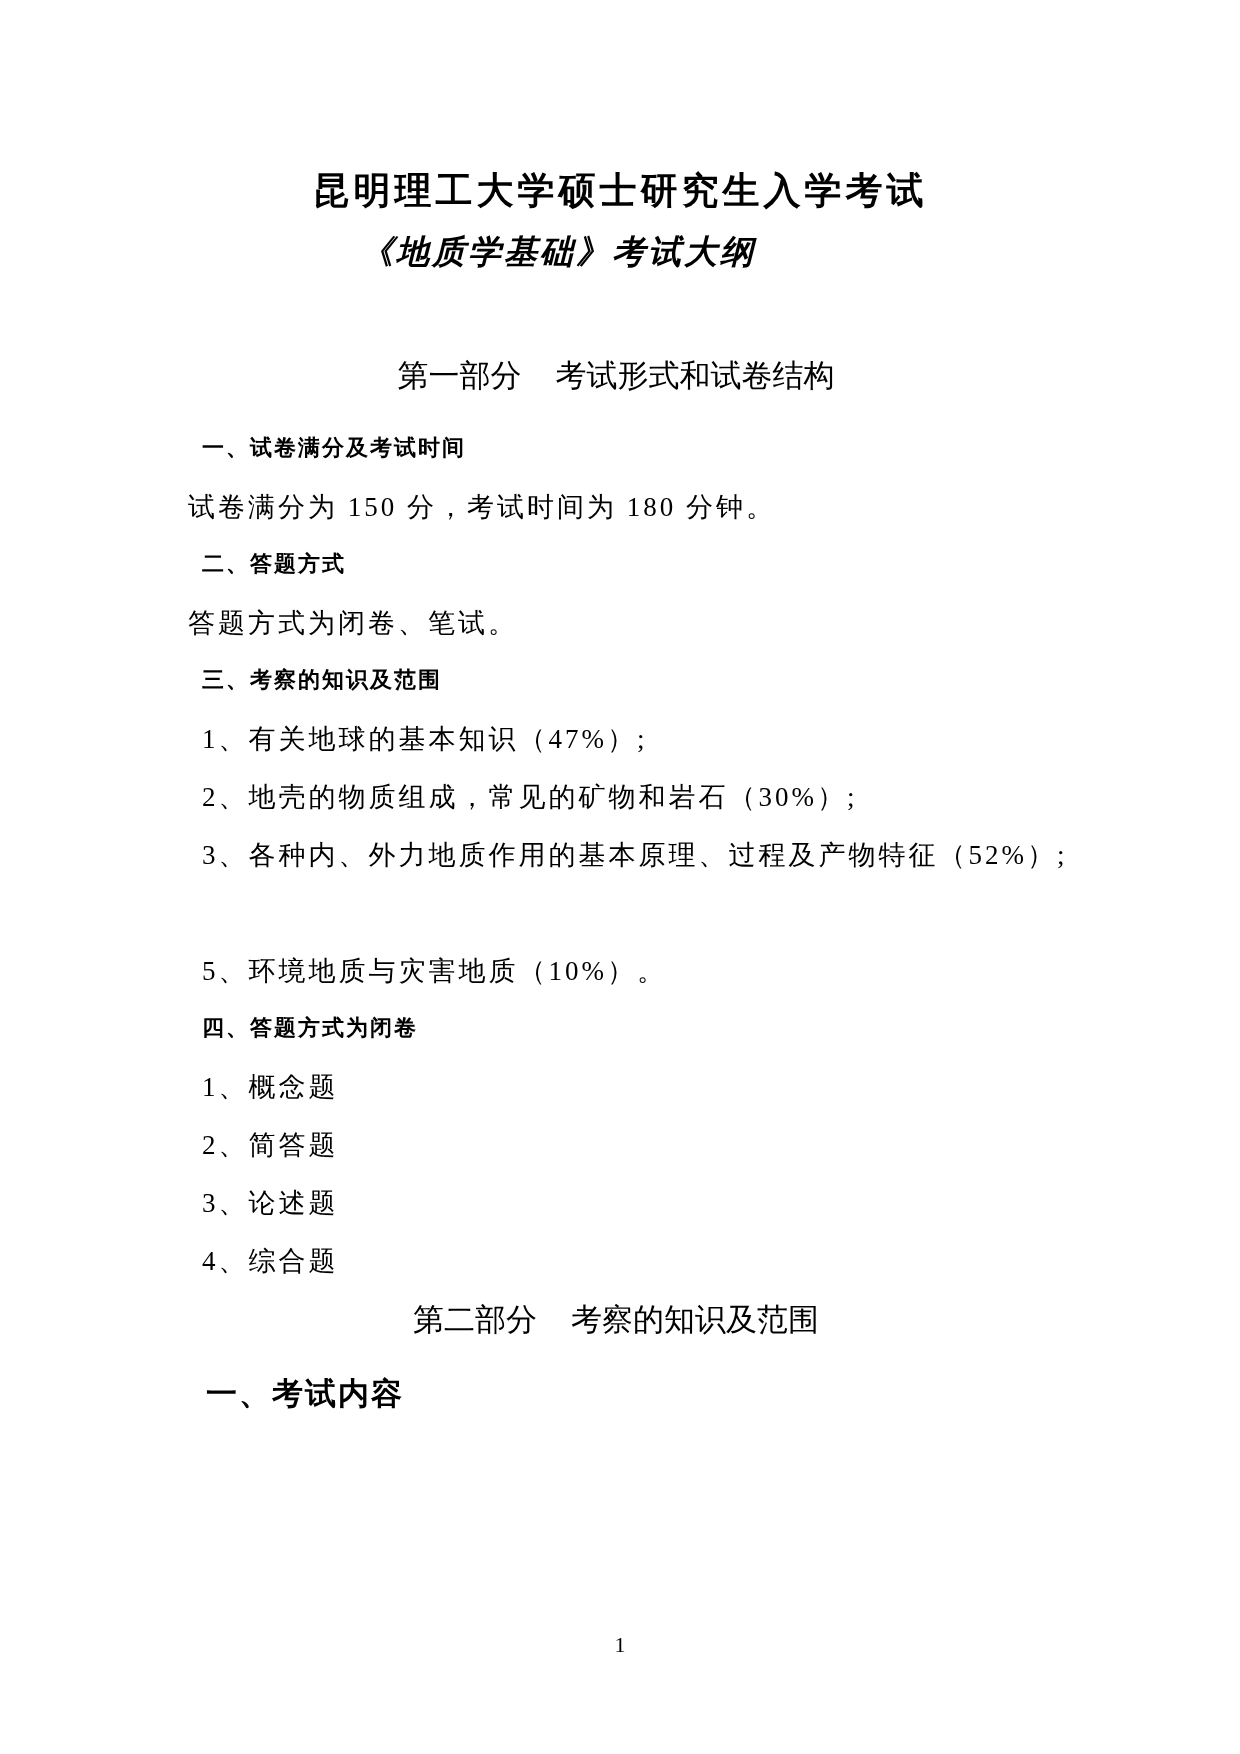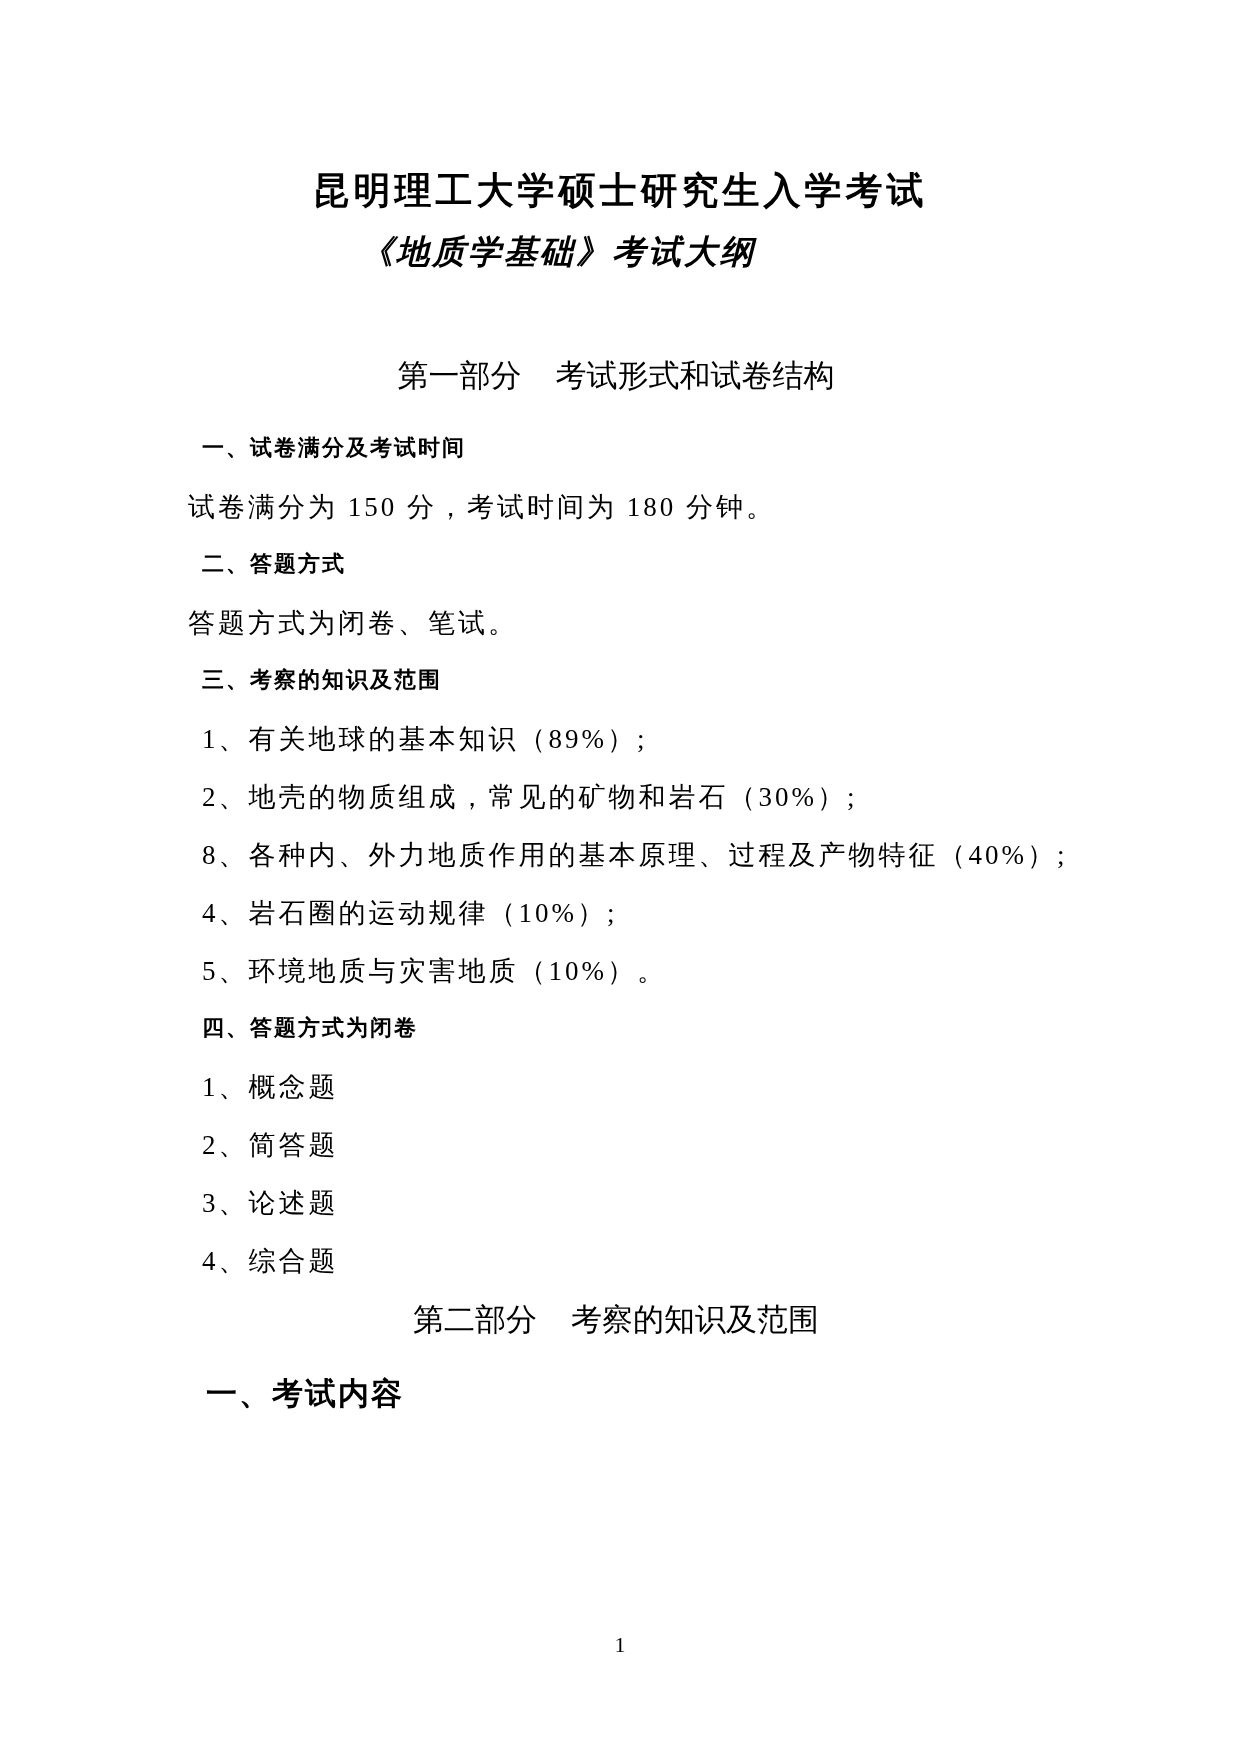--- a/index.html
+++ b/index.html
@@ -98,24 +98,23 @@
     <span>第一部分</span><span class="gap"></span><span>考试形式和试卷结构</span>
   </div>
 
   <div class="abs section-heading" style="left:202px; top:428px;">一、试卷满分及考试时间</div>
   <div class="abs body-text" style="left:188px; top:486px;">试卷满分为 150 分，考试时间为 180 分钟。</div>
 
   <div class="abs section-heading" style="left:202px; top:544px;">二、答题方式</div>
   <div class="abs body-text" style="left:188px; top:602px;">答题方式为闭卷、笔试。</div>
 
   <div class="abs section-heading" style="left:202px; top:660px;">三、考察的知识及范围</div>
-  <div class="abs body-text" style="left:202px; top:718px;">1、有关地球的基本知识（89%）;</div>
+  <div class="abs body-text" style="left:202px; top:718px;">1、有关地球的基本知识（47%）;</div>
   <div class="abs body-text" style="left:202px; top:776px;">2、地壳的物质组成，常见的矿物和岩石（30%）;</div>
-  <div class="abs body-text" style="left:202px; top:834px;">8、各种内、外力地质作用的基本原理、过程及产物特征（40%）;</div>
-  <div class="abs body-text" style="left:202px; top:892px;">4、岩石圈的运动规律（10%）;</div>
+  <div class="abs body-text" style="left:202px; top:834px;">3、各种内、外力地质作用的基本原理、过程及产物特征（52%）;</div>
   <div class="abs body-text" style="left:202px; top:950px;">5、环境地质与灾害地质（10%）。</div>
 
   <div class="abs section-heading" style="left:202px; top:1008px;">四、答题方式为闭卷</div>
   <div class="abs body-text" style="left:202px; top:1066px;">1、概念题</div>
   <div class="abs body-text" style="left:202px; top:1124px;">2、简答题</div>
   <div class="abs body-text" style="left:202px; top:1182px;">3、论述题</div>
   <div class="abs body-text" style="left:202px; top:1240px;">4、综合题</div>
 
   <div class="abs part-heading" style="top:1296px;">
     <span>第二部分</span><span class="gap"></span><span>考察的知识及范围</span>

